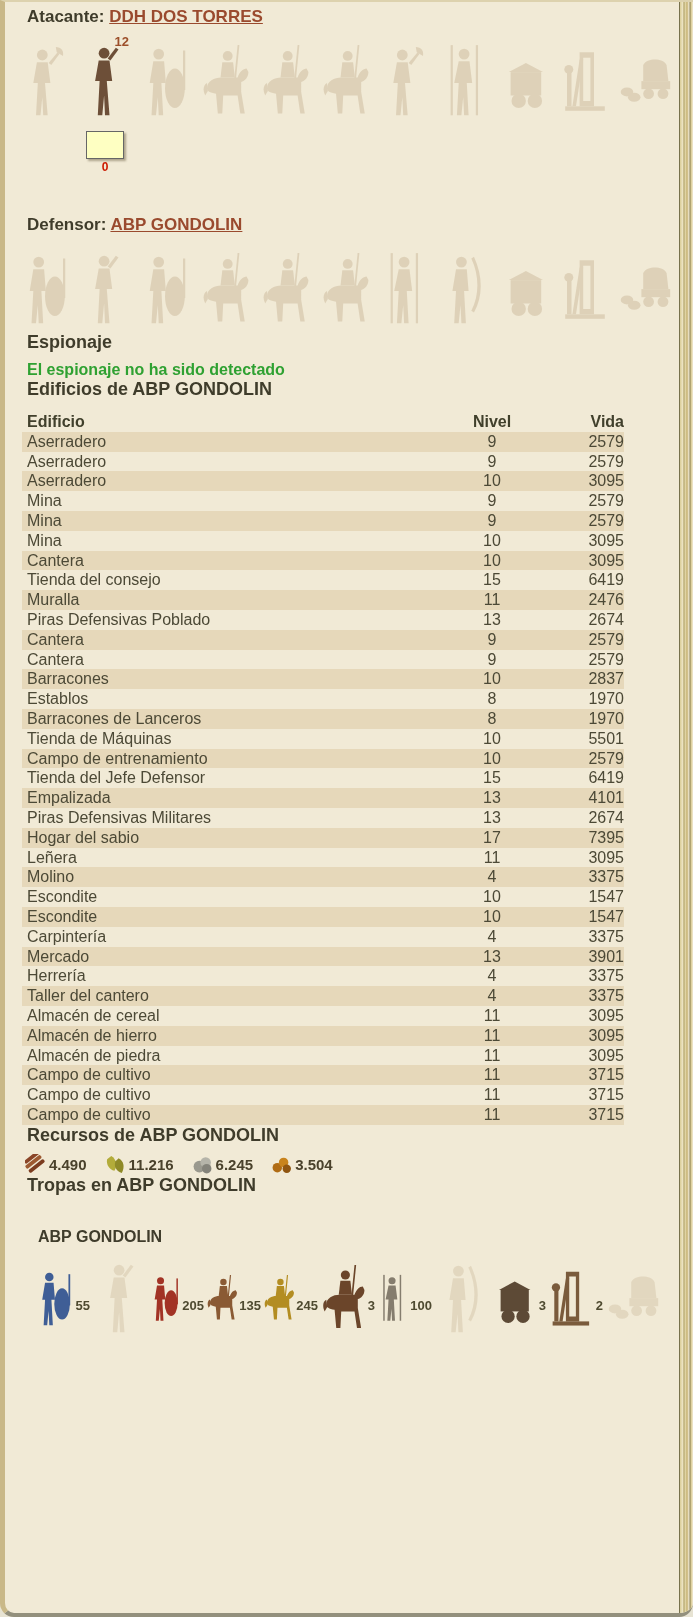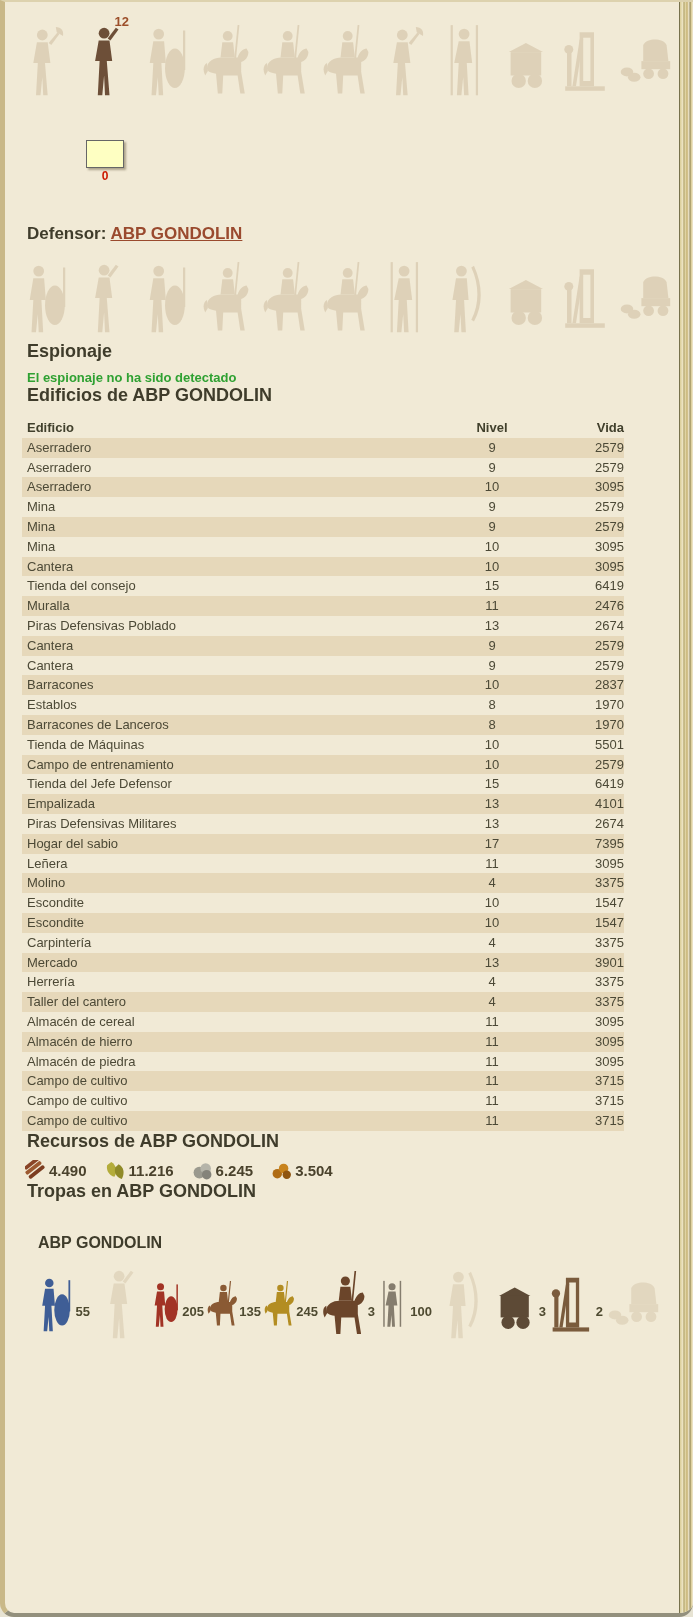--- a/index.html
+++ b/index.html
@@ -27,24 +27,24 @@
   .ubadge:empty{display:none;}
 
   .attacker-sec{position:relative;height:182px;}
   .scout-field{position:absolute;left:61px;top:124px;width:44px;text-align:center;}
   .scout-field input{width:38px;height:28px;box-sizing:border-box;background:#feffc2;
      border:1px solid #666;box-shadow:2px 2px 2px rgba(90,80,50,.45);}
   .zero{color:#cc1a00;font-weight:bold;font-size:12px;margin-top:1px;}
 
   .def-sec h2{margin-top:26px;}
   .esp-title{margin-top:60px;}
-  .esp-msg{margin:8px 0 0 5px;font-size:13px;font-weight:bold;color:#2fa132;}
+  .esp-msg{margin:8px 0 0 5px;font-size:16px;font-weight:bold;color:#2fa132;}
   .bld-title{margin-top:22px;}
 
-  .btable{margin-top:12px;width:602px;font-size:13px;color:#4c4936;}
+  .btable{margin-top:12px;width:602px;font-size:16px;color:#4c4936;}
   .brow{display:flex;height:19.8px;line-height:19.8px;}
   .brow:not(.bhead):nth-child(even){background:#e6d8ba;}
   .bhead{font-weight:bold;color:#41402c;}
   .bname{width:410px;padding-left:5px;white-space:nowrap;overflow:hidden;}
   .bnivel{width:110px;text-align:center;}
   .bvida{flex:1;text-align:right;}
 
   .res-title{margin-top:20px;}
   .res-row{display:flex;align-items:center;margin:8px 0 0 3px;}
   .res{display:flex;align-items:center;margin-right:18px;}
@@ -138,20 +138,21 @@
       <circle cx="12" cy="8" r="4.5" fill="#c8831c"></circle>
       <circle cx="15" cy="14" r="4" fill="#8f5510"></circle>
     </symbol>
   </defs>
 </svg>
 
 <div class="panel">
   <div class="content">
 
     <section class="attacker-sec">
+      <h2 class="sec"><span>Atacante:</span> <a class="pname">DDH DOS TORRES</a></h2>
       <div class="units-row">
         <div class="uslot faded">
 
             <svg class="uicon" viewBox="0 0 60 90">
               <use href="#sym-axeman" fill="#b49a76"></use>
             </svg>
           </div>
           <div class="uslot">
             <span class="ubadge">12</span>
             <svg class="uicon" viewBox="0 0 60 90">

